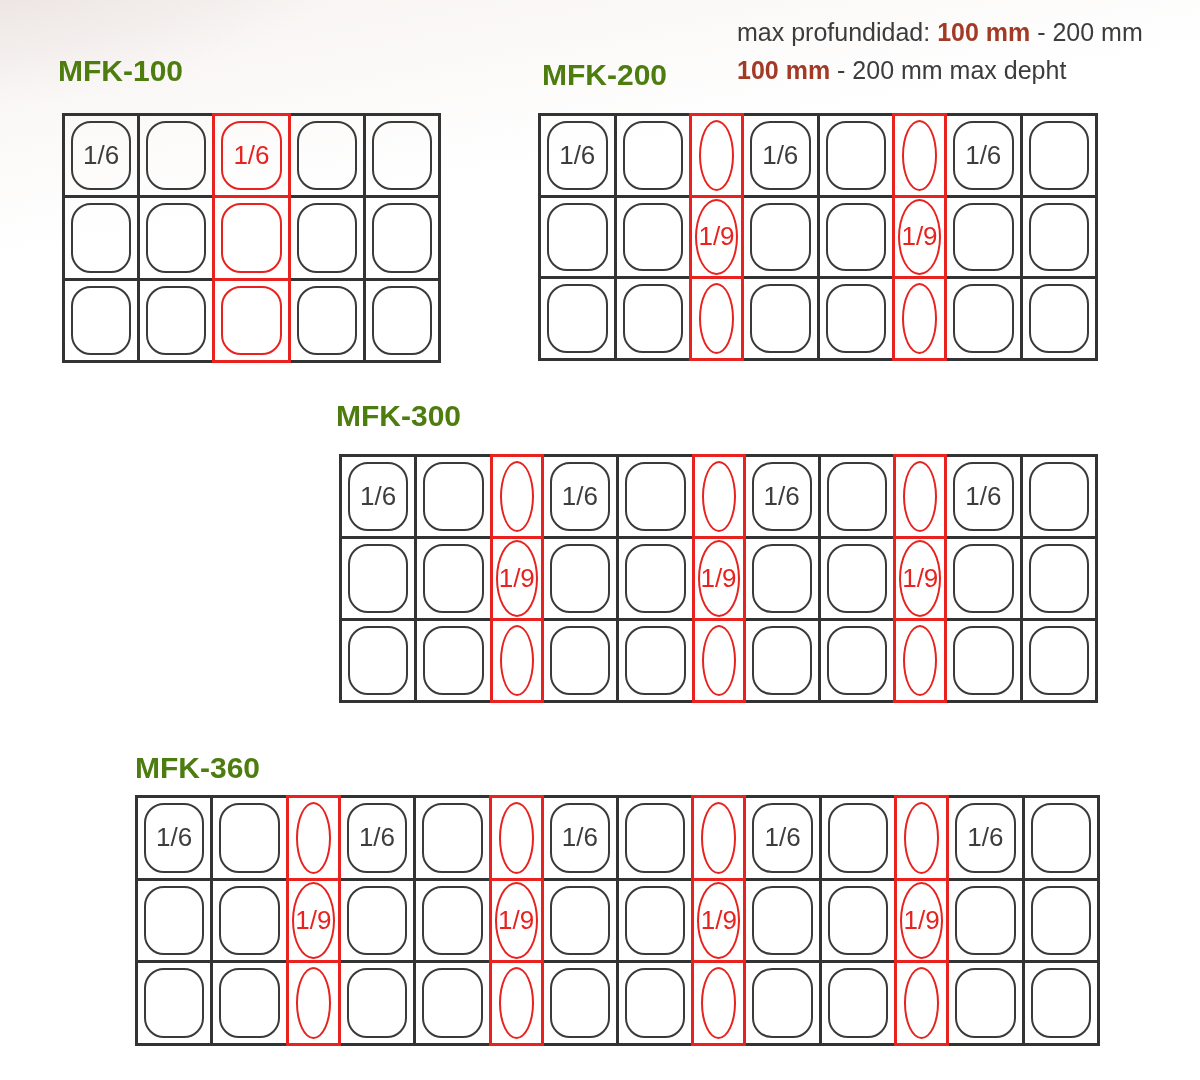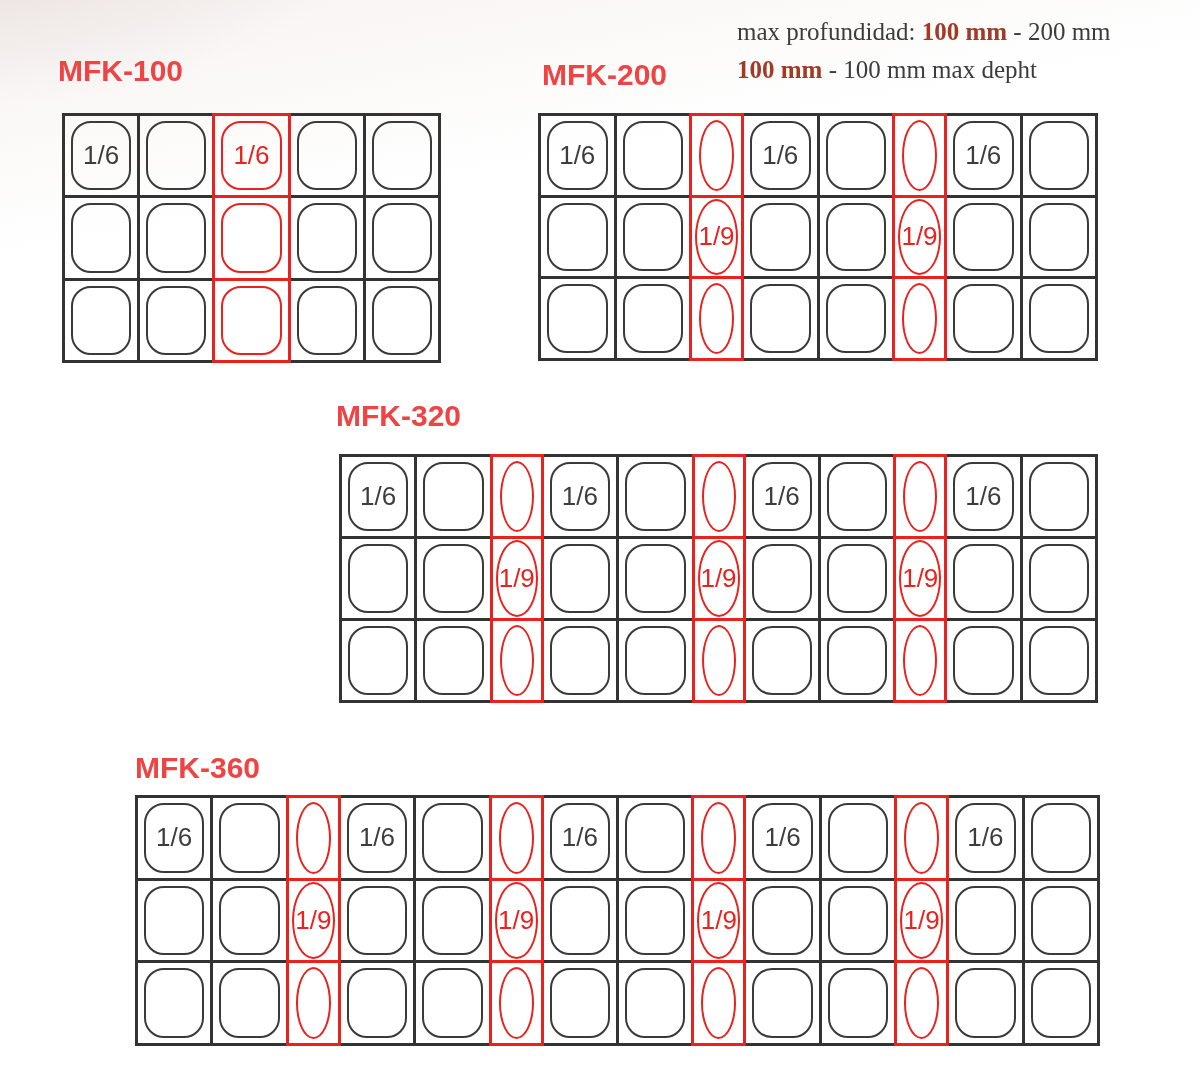--- a/index.html
+++ b/index.html
@@ -11,25 +11,25 @@
   }
   .bg-wash{
     position:absolute;inset:0;z-index:0;pointer-events:none;
     background:
       radial-gradient(ellipse 760px 340px at -80px -100px, rgba(224,212,210,0.85), rgba(224,212,210,0) 62%),
       linear-gradient(170deg, rgba(240,233,229,0.55) 0%, rgba(255,255,255,0) 20%);
   }
   .layer{position:absolute;inset:0;z-index:1;}
   .header{
     position:absolute;left:737px;top:13px;
-    font-size:25px;line-height:38px;color:#3c3c3c;white-space:nowrap;font-family:Liberation Serif, serif;
+    font-size:25px;line-height:38px;color:#3c3c3c;white-space:nowrap;
   }
   .header .red{color:#a33a26;font-weight:700;}
   .unit-title{
-    position:absolute;font-size:30px;font-weight:700;color:#ef4444;white-space:nowrap;
+    position:absolute;font-size:30px;font-weight:700;color:#4d7c0f;white-space:nowrap;
   }
   .pan-grid{position:absolute;text-align:center;}
   .cell{position:absolute;box-sizing:border-box;background:transparent;}
   .cell.black{border:3px solid #333333;z-index:1;}
   .cell.red{border:3px solid #e8231f;z-index:2;}
   .shape{position:absolute;box-sizing:border-box;}
   .shape.square{border:2.5px solid #3a3a3a;border-radius:20px;inset:5px 6px;}
   .shape.square.redline{border-color:#e8231f;}
   .shape.oval{border:2.3px solid #e8231f;border-radius:50%;}
   .lbl{
@@ -40,21 +40,21 @@
 </style>
 </head>
 <body>
 
 <div class="bg-wash"></div>
 
 <div class="layer">
 
   <div class="header">
     <div><span>max profundidad: </span><span class="red">100 mm</span><span> - 200 mm</span></div>
-    <div><span class="red">100 mm</span><span> - 100 mm max depht</span></div>
+    <div><span class="red">100 mm</span><span> - 200 mm max depht</span></div>
   </div>
 
   <div id="units-root">
       <div class="unit-title" style="left: 58px; top: 54px;">MFK-100</div>
       <div class="pan-grid" style="left: 62px; top: 113px; width: 379px; height: 250px;">
         <div class="cell black" style="left: 0px; top: 0px; width: 78.2px; height: 85.3333px;">
           <div class="shape square"></div>
           <div class="lbl">1/6</div>
         </div>
         <div class="cell black" style="left: 0px; top: 82.3333px; width: 78.2px; height: 85.3333px;">
@@ -174,21 +174,21 @@
           <div class="shape oval" style="inset: 4px 7px;"></div>
         </div>
         <div class="cell red" style="left: 354px; top: 81.6667px; width: 55px; height: 84.6667px;">
           <div class="shape oval" style="inset: 1px 3px;"></div>
           <div class="lbl redtxt">1/9</div>
         </div>
         <div class="cell red" style="left: 354px; top: 163.333px; width: 55px; height: 84.6667px;">
           <div class="shape oval" style="inset: 4px 7px;"></div>
         </div>
       </div>
-      <div class="unit-title" style="left: 336px; top: 399px;">MFK-320</div>
+      <div class="unit-title" style="left: 336px; top: 399px;">MFK-300</div>
       <div class="pan-grid" style="left: 339px; top: 454px; width: 759px; height: 249px;">
         <div class="cell black" style="left: 0px; top: 0px; width: 78.375px; height: 85px;">
           <div class="shape square"></div>
           <div class="lbl">1/6</div>
         </div>
         <div class="cell black" style="left: 0px; top: 82px; width: 78.375px; height: 85px;">
           <div class="shape square"></div>
         </div>
         <div class="cell black" style="left: 0px; top: 164px; width: 78.375px; height: 85px;">
           <div class="shape square"></div>

